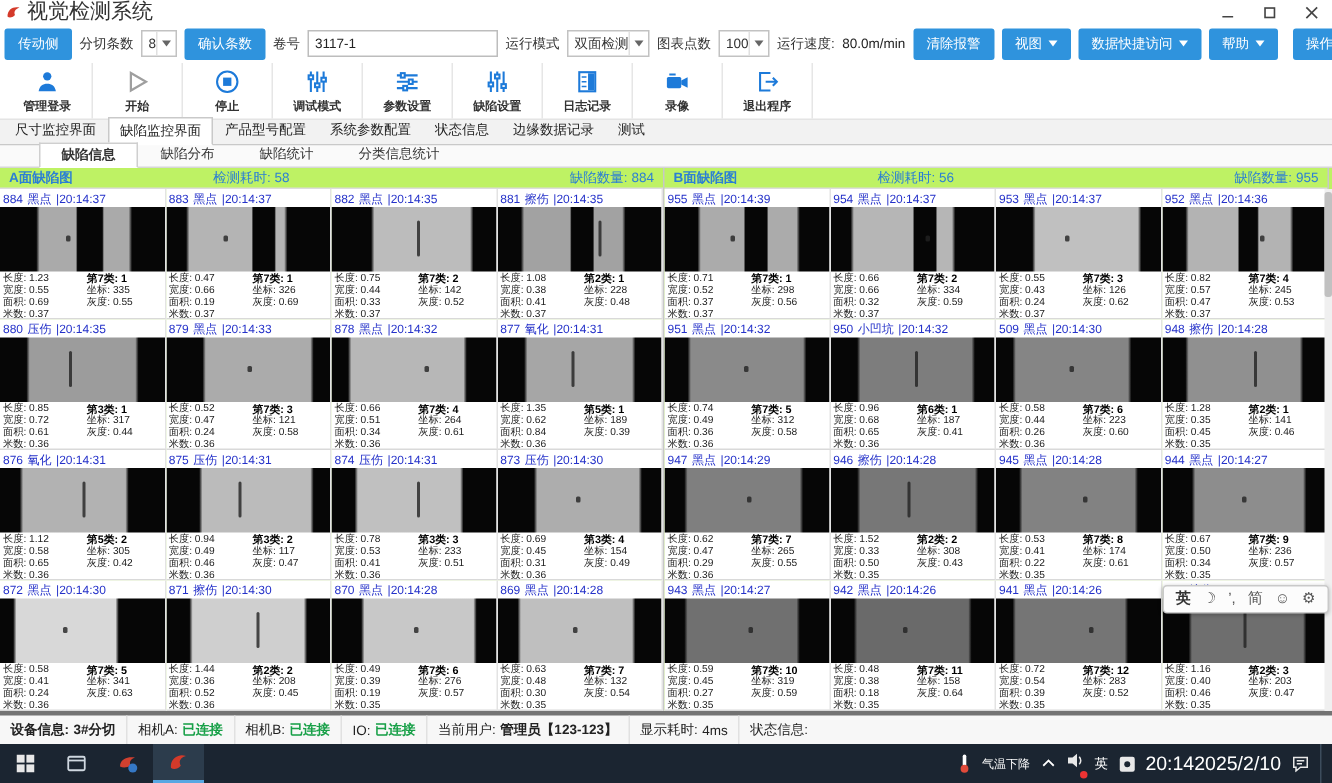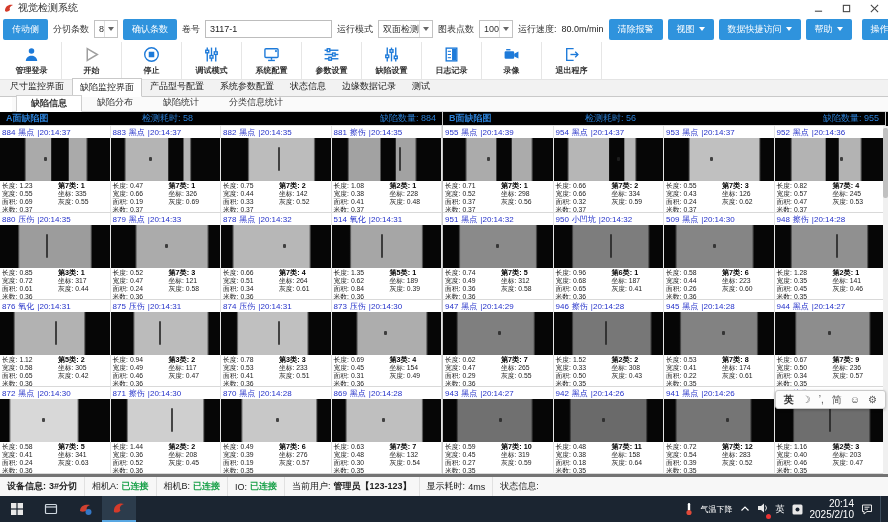--- a/index.html
+++ b/index.html
@@ -2,21 +2,21 @@
 <html><head>
 <meta charset="utf-8">
 <style>
   * { margin:0; padding:0; box-sizing:border-box; }
   html,body { width:888px; height:522px; overflow:hidden; background:#fff;
     font-family:"Liberation Sans", sans-serif; position:relative; }
 
   
   .titlebar { height:16px; display:flex; align-items:center; background:#fff; padding-left:4px; }
   .app-logo { width:10px; height:10px; margin-right:4px; }
-  .app-title { font-size:10px; color:#333; }
+  .app-title { font-size:14px; color:#333; }
   .win-controls { position:absolute; top:0; right:0; display:flex; height:16px; }
   .win-btn { width:28px; height:16px; display:flex; align-items:center; justify-content:center; }
   .win-btn svg { width:9px; height:9px; stroke:#444; stroke-width:1.2; fill:none; }
 
   
   .toolbar1 { height:26px; display:flex; align-items:center; gap:5px; padding:0 3px; background:#fff; }
   .btn-blue { background:#2f93dd; color:#fff; font-size:9px; padding:4px 9px; border-radius:2px;
     display:flex; align-items:center; gap:4px; white-space:nowrap; }
   .tb-label { font-size:9px; font-weight:normal; color:#333; white-space:nowrap; }
   .dd { border:1px solid #c2c2c2; background:#fff; height:18px; display:flex; align-items:center;
@@ -33,26 +33,26 @@
   .toolbar2 { height:38px; display:flex; align-items:stretch; background:#fff; border-bottom:1px solid #e4e4e4; padding-left:2px; }
   .action { width:60px; display:flex; flex-direction:column; align-items:center; justify-content:center;
     gap:2px; border-right:1px solid #e6e6e6; }
   .action svg { width:17px; height:17px; }
   .action .alabel { font-size:8px; font-weight:bold; color:#333; white-space:nowrap; }
 
   
   .tabs1 { height:17px; display:flex; background:#f2f2f2; border-bottom:1px solid #c9c9c9; font-size:9px; padding-left:2px; align-items:flex-end; }
   .tabs1 .tab { padding:2px 7px 2px; color:#222; border:1px solid transparent; }
   .tabs1 .tab.active { background:#fff; border:1px solid #c9c9c9; border-bottom-color:#fff; margin-bottom:-1px; }
-  .tabs2 { height:15px; display:flex; background:#fafafa; border-bottom:1px solid #d6d6d6; font-size:9px; padding-left:4px; align-items:flex-end;margin-left:12px; }
+  .tabs2 { height:15px; display:flex; background:#fafafa; border-bottom:1px solid #d6d6d6; font-size:9px; padding-left:26px; align-items:flex-end; }
   .tabs2 .tab { padding:1px 14px; color:#333; border:1px solid transparent; }
   .tabs2 .tab.active { background:#fff; border:1px solid #cfcfcf; border-bottom-color:#fff; margin-bottom:-1px; font-weight:bold; }
 
   
-  .content { height:362px; display:flex; position:relative; background:#000000; }
+  .content { height:362px; display:flex; position:relative; background:#bef264; }
   .panel { width:443px; border-right:1px solid #c7c7c7; }
   .panel:last-child { flex:1; border-right:none; }
   .panel-head { height:14px; display:flex; align-items:center; font-size:9px; color:#2b7fd4;
     border-bottom:1px solid #dcdcdc; padding:0 6px; }
   .p-title { font-weight:bold; }
   .p-mid { margin:0 auto; }
   .p-right { margin-left:auto; }
   .p-right, .p-mid { white-space:nowrap; }
   .cells { display:grid; grid-template-columns:repeat(4,1fr); }
   .cell { height:87px; border-right:1px solid #e3e3e3; border-bottom:1px solid #d9d9d9; overflow:hidden; background:#fff; }
@@ -82,21 +82,21 @@
   .sb-label { font-weight:bold; color:#222; white-space:nowrap; }
   .sb-green { color:#18a048; font-weight:bold; }
   .sb-plain { color:#222; }
 
   
   .taskbar { height:26px; background:#1b2531; display:flex; align-items:stretch; color:#fff; }
   .tb-item { width:34px; display:flex; align-items:center; justify-content:center; }
   .tb-item.active { background:#2c3c4c; border-bottom:2px solid #58a7e2; }
   .tray { margin-left:auto; display:flex; align-items:center; gap:7px; padding-right:4px; }
   .tray-text { font-size:8px; color:#fff; white-space:nowrap; }
-  .clock { display:flex; flex-direction:column; align-items:flex-end; font-size:10px; line-height:1.15; }
+  .clock { display:flex; flex-direction:row; align-items:flex-end; font-size:13px; line-height:1.15; }
   .show-desktop { width:4px; border-left:1px solid #3c4c5c; height:100%; }
   .badge { position:absolute; width:5px; height:5px; border-radius:50%; background:#e33; right:-2px; bottom:-1px; }
   .relpos { position:relative; }
 </style>
 </head>
 <body>
 
 <div class="titlebar">
   <svg class="app-logo" viewBox="0 0 10 10">
       <path d="M1 8 C1 3 5 1 9 2 C6 3 5 5 6 7 C4 9 2 9 1 8 Z" fill="#d43a2a"></path>
@@ -191,29 +191,20 @@
   <div class="action">
     <svg viewBox="0 0 16 16" stroke="#1d7ad9" stroke-width="1.3">
         <line x1="4" y1="1.5" x2="4" y2="14.5"></line>
         <line x1="8" y1="1.5" x2="8" y2="14.5"></line>
         <line x1="12" y1="1.5" x2="12" y2="14.5"></line>
         <rect x="2.6" y="4" width="2.8" height="2.4" fill="#fff"></rect>
         <rect x="6.6" y="9" width="2.8" height="2.4" fill="#fff"></rect>
         <rect x="10.6" y="5.5" width="2.8" height="2.4" fill="#fff"></rect>
       </svg>
     <span class="alabel">调试模式</span>
-  </div>
-  <div class="action">
-    <svg viewBox="0 0 16 16" fill="none" stroke="#1d7ad9" stroke-width="1.3">
-        <rect x="1.8" y="2.6" width="12.4" height="8.2" rx="1"></rect>
-        <line x1="8" y1="10.8" x2="8" y2="13"></line>
-        <line x1="4.8" y1="13.6" x2="11.2" y2="13.6"></line>
-        <circle cx="12.2" cy="4.8" r="1" fill="#1d7ad9" stroke="none"></circle>
-      </svg>
-    <span class="alabel">系统配置</span>
   </div>
   <div class="action">
     <svg viewBox="0 0 16 16" stroke="#1d7ad9" stroke-width="1.3">
         <line x1="1.5" y1="4" x2="14.5" y2="4"></line>
         <line x1="1.5" y1="8" x2="14.5" y2="8"></line>
         <line x1="1.5" y1="12" x2="14.5" y2="12"></line>
         <rect x="4" y="2.6" width="2.4" height="2.8" fill="#fff"></rect>
         <rect x="9" y="6.6" width="2.4" height="2.8" fill="#fff"></rect>
         <rect x="5.5" y="10.6" width="2.4" height="2.8" fill="#fff"></rect>
       </svg>
@@ -449,21 +440,21 @@
       <div class="col-r">
         <div class="cls-line">第7类: 4</div>
         <div><span class="l-coord">坐标:</span> <span class="v-coord">264</span></div>
         <div><span class="l-gray">灰度:</span> <span class="v-gray">0.61</span></div>
       </div>
     </div>
   </div>
 
   <div class="cell">
     <div class="cell-head">
-      <span class="c-num">514</span>
+      <span class="c-num">877</span>
       <span class="c-type">氧化</span>
       <span class="c-time">|20:14:31</span>
     </div>
     <div class="cell-img" style="background: linear-gradient(90deg, rgb(6, 6, 6) 0px, rgb(6, 6, 6) 16%, rgb(166, 166, 166) 18%, rgb(166, 166, 166) 82%, rgb(6, 6, 6) 84%, rgb(6, 6, 6) 100%);">
       <div class="mark" style="left: 45%; width: 2px; height: 55%; top: 22%;"></div>
     </div>
     <div class="cell-info">
       <div class="col-l">
         <div><span class="l-len">长度:</span> <span class="v-len">1.35</span></div>
         <div><span class="l-wid">宽度:</span> <span class="v-wid">0.62</span></div>

